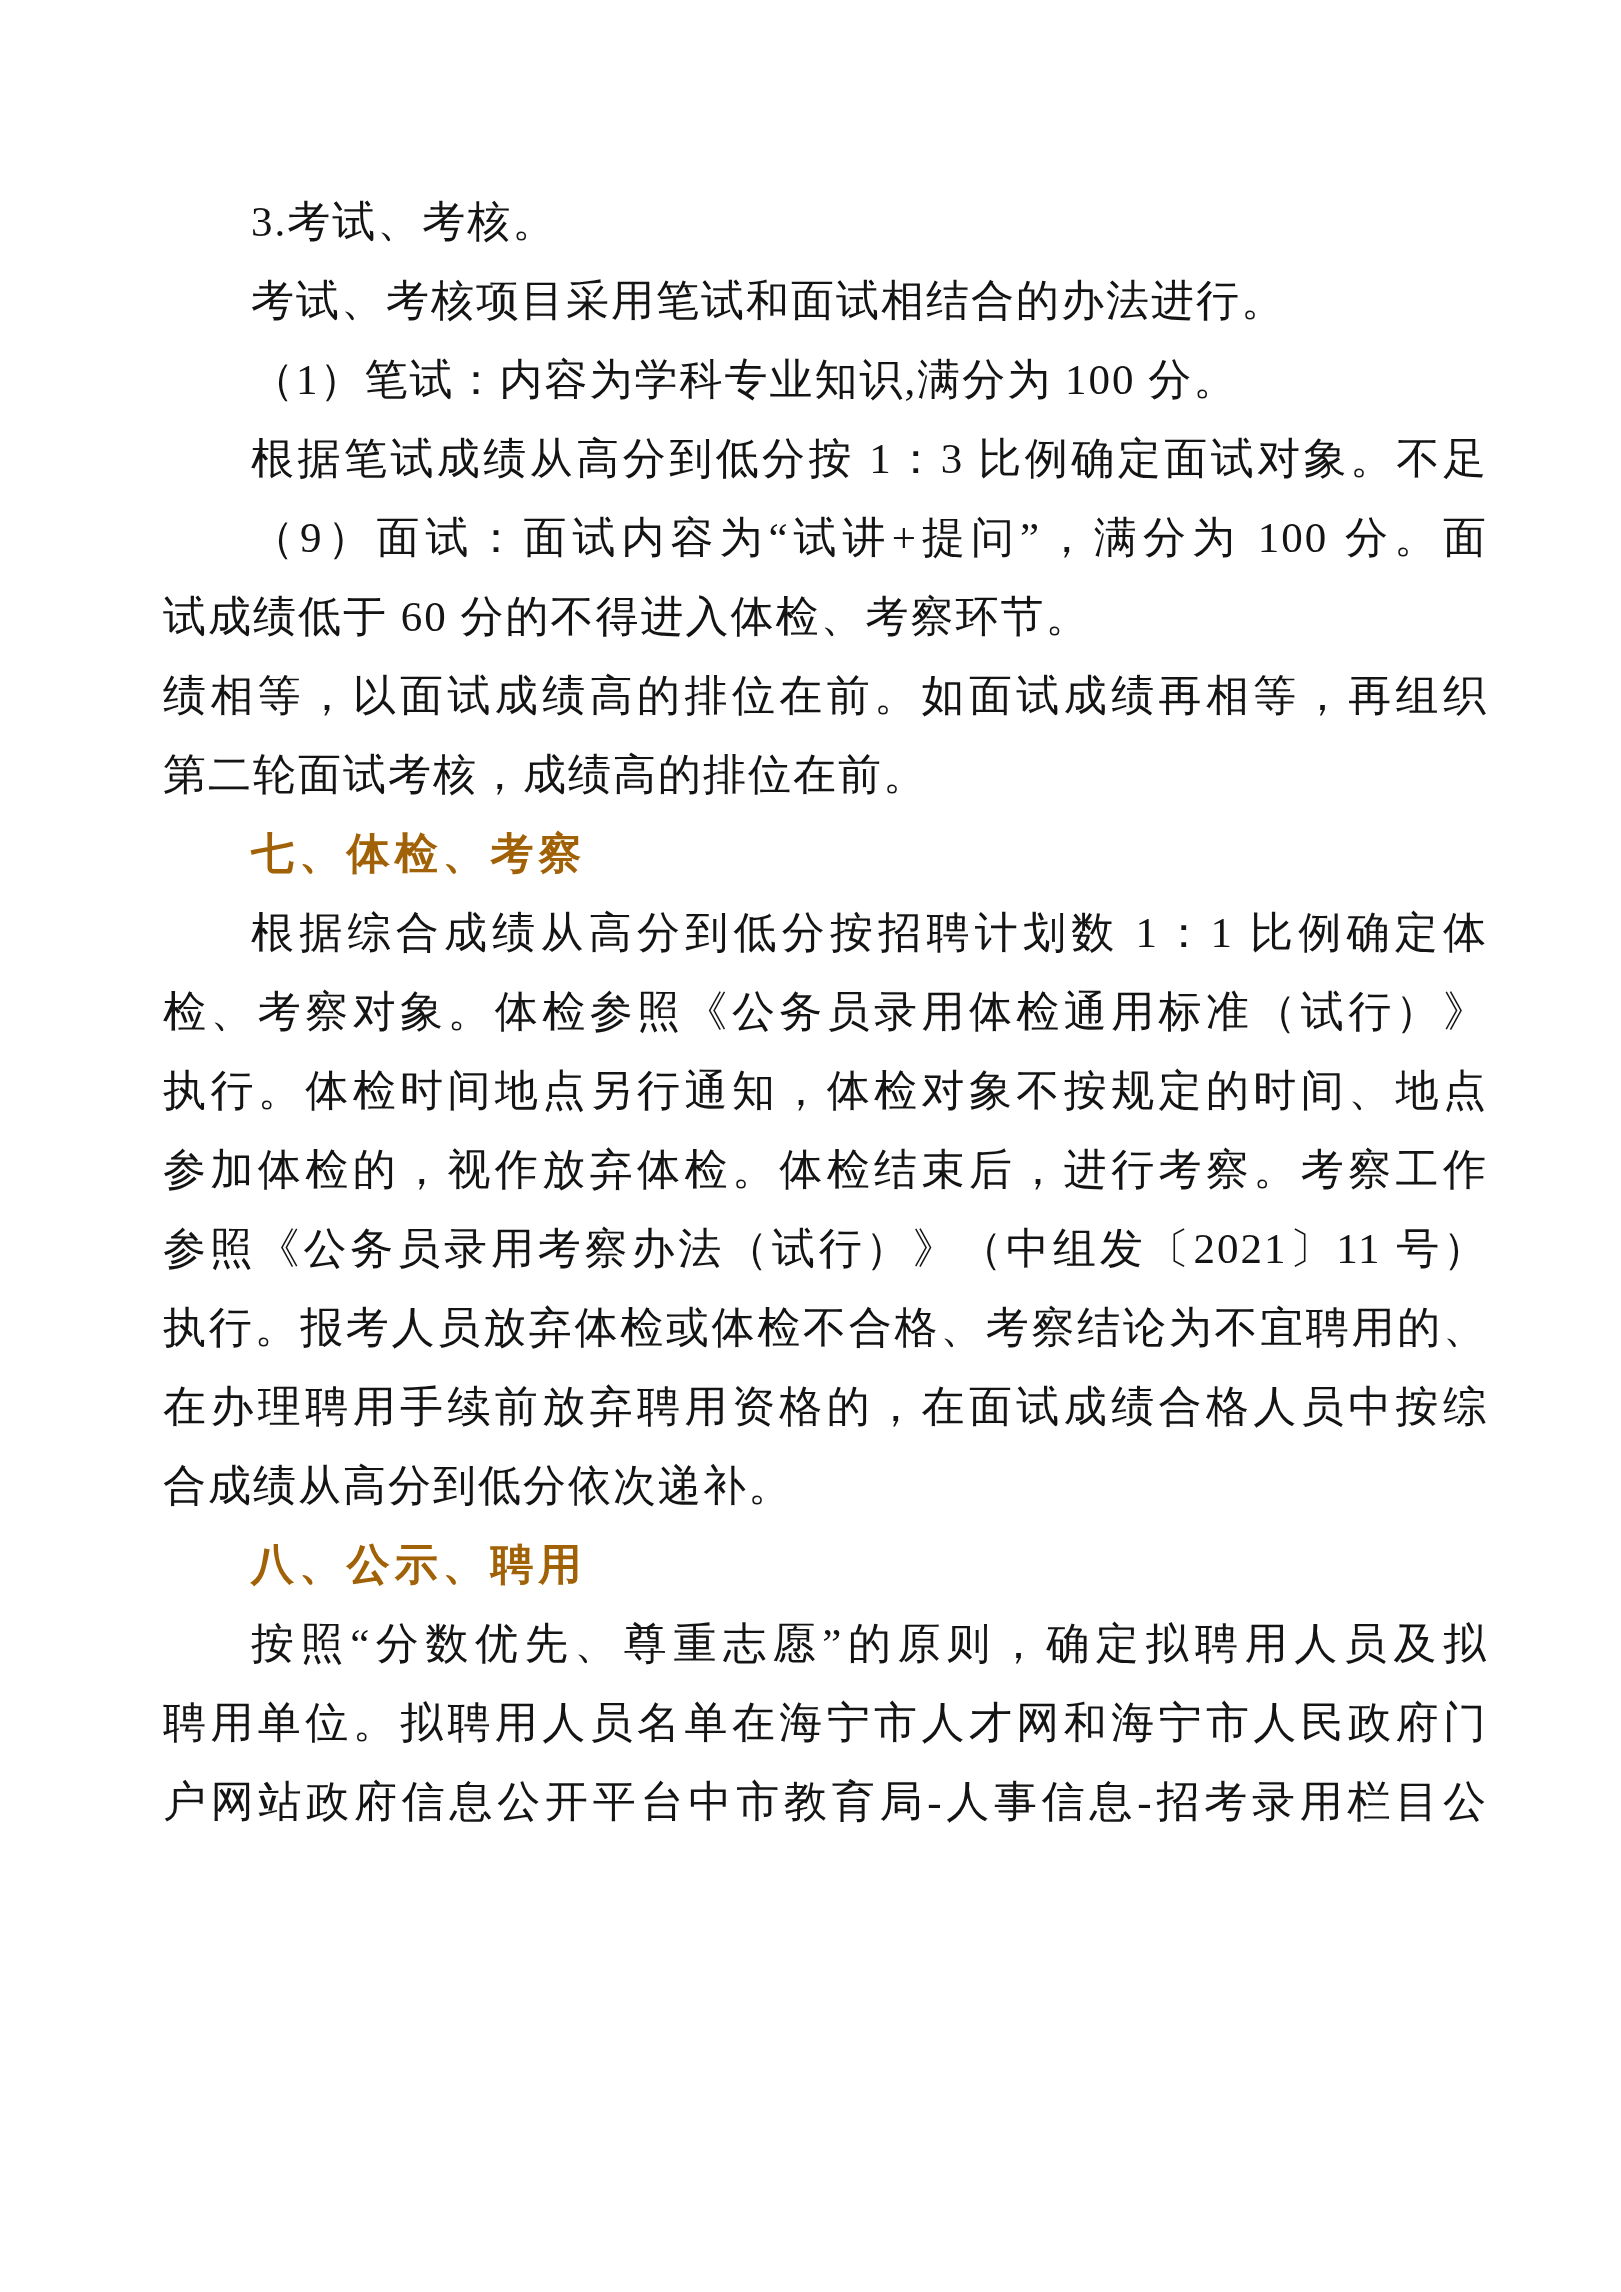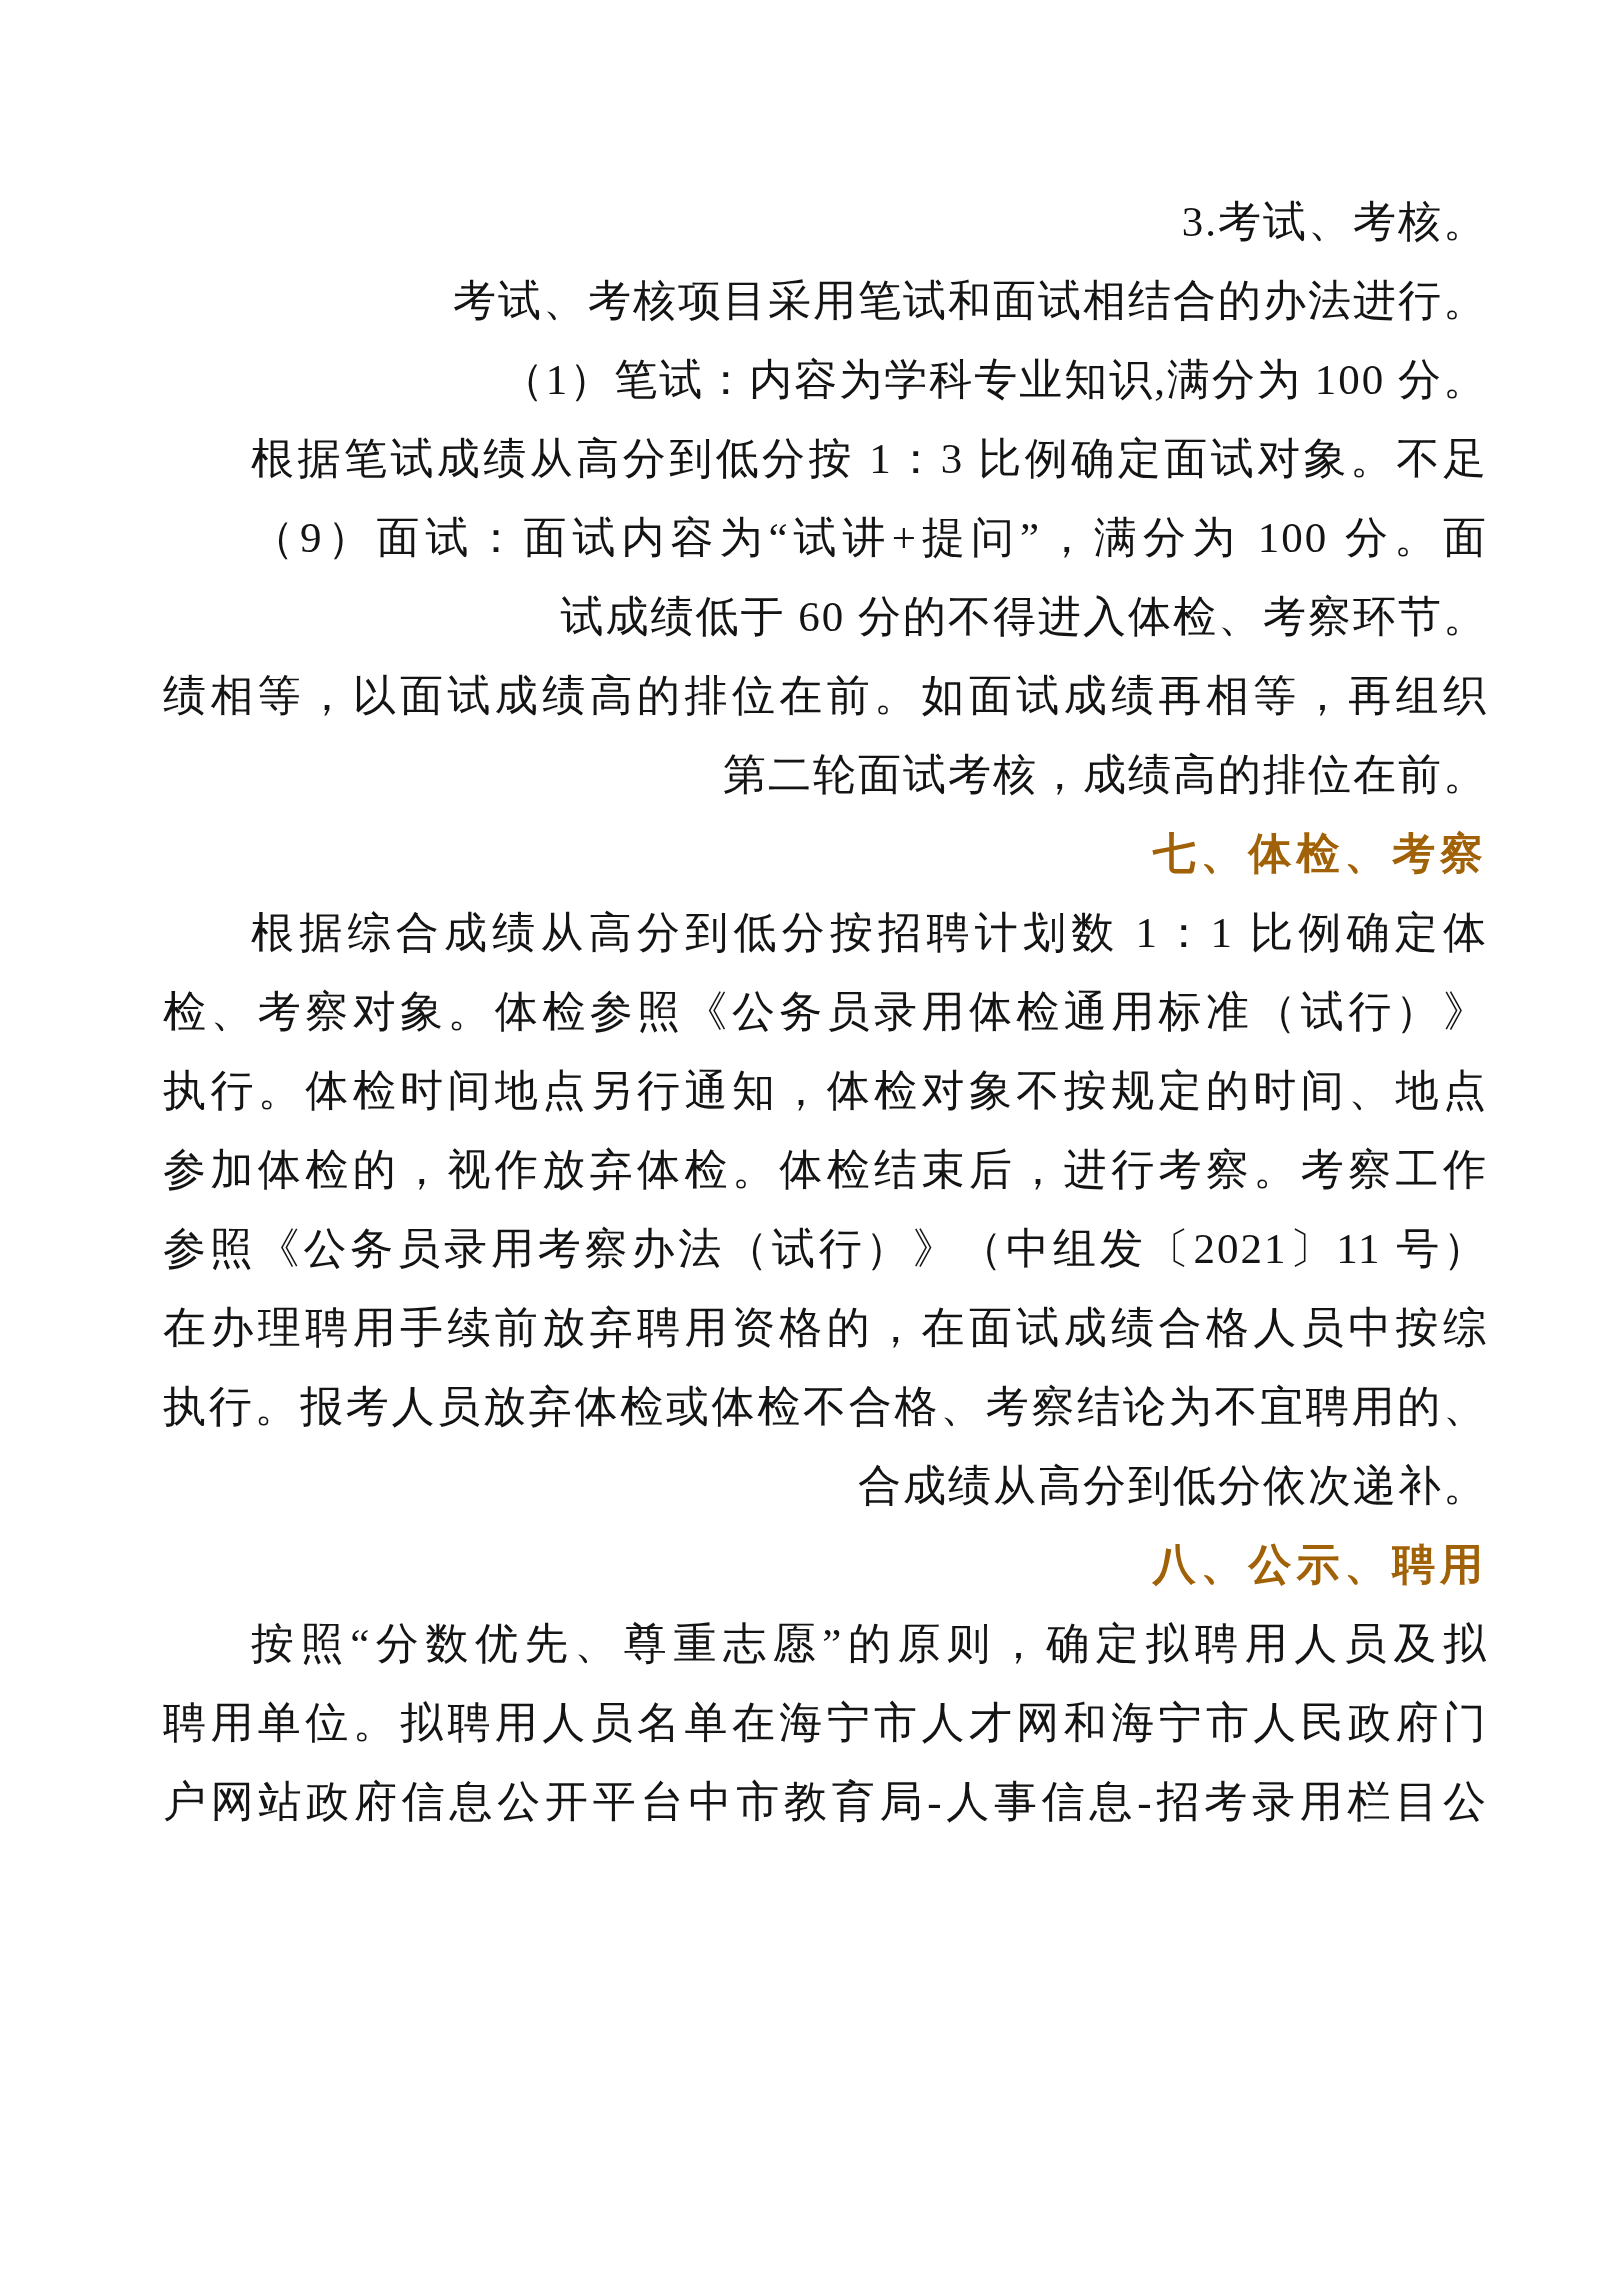--- a/index.html
+++ b/index.html
@@ -20,21 +20,21 @@
     top: 182px;
     width: 1325px;
   }
   .line {
     height: 79px;
     line-height: 79px;
     font-size: 43px;
     color: #141414;
     font-family: "Liberation Serif", "DejaVu Serif", serif;
     letter-spacing: 2px;
-    text-align: right;
+    text-align: left;
     white-space: normal;
     overflow: visible;
   }
   .line.just {
     text-align: justify;
     text-align-last: justify;
   }
   .line.indent {
     text-indent: 88px;
   }
@@ -57,22 +57,22 @@
     <div class="line indent just">（9）面试：面试内容为“试讲+提问”，满分为 100 分。面</div>
     <div class="line">试成绩低于 60 分的不得进入体检、考察环节。</div>
     <div class="line just">绩相等，以面试成绩高的排位在前。如面试成绩再相等，再组织</div>
     <div class="line">第二轮面试考核，成绩高的排位在前。</div>
     <div class="line indent heading">七、体检、考察</div>
     <div class="line indent just">根据综合成绩从高分到低分按招聘计划数 1：1 比例确定体</div>
     <div class="line just">检、考察对象。体检参照《公务员录用体检通用标准（试行）》</div>
     <div class="line just">执行。体检时间地点另行通知，体检对象不按规定的时间、地点</div>
     <div class="line just">参加体检的，视作放弃体检。体检结束后，进行考察。考察工作</div>
     <div class="line just">参照《公务员录用考察办法（试行）》（中组发〔2021〕11 号）</div>
+    <div class="line just">执行。报考人员放弃体检或体检不合格、考察结论为不宜聘用的、</div>
     <div class="line just">在办理聘用手续前放弃聘用资格的，在面试成绩合格人员中按综</div>
-    <div class="line just">执行。报考人员放弃体检或体检不合格、考察结论为不宜聘用的、</div>
     <div class="line">合成绩从高分到低分依次递补。</div>
     <div class="line indent heading">八、公示、聘用</div>
     <div class="line indent just">按照“分数优先、尊重志愿”的原则，确定拟聘用人员及拟</div>
     <div class="line just">聘用单位。拟聘用人员名单在海宁市人才网和海宁市人民政府门</div>
     <div class="line just">户网站政府信息公开平台中市教育局-人事信息-招考录用栏目公</div>
   </div>
 </div>
 
 
 </body></html>

